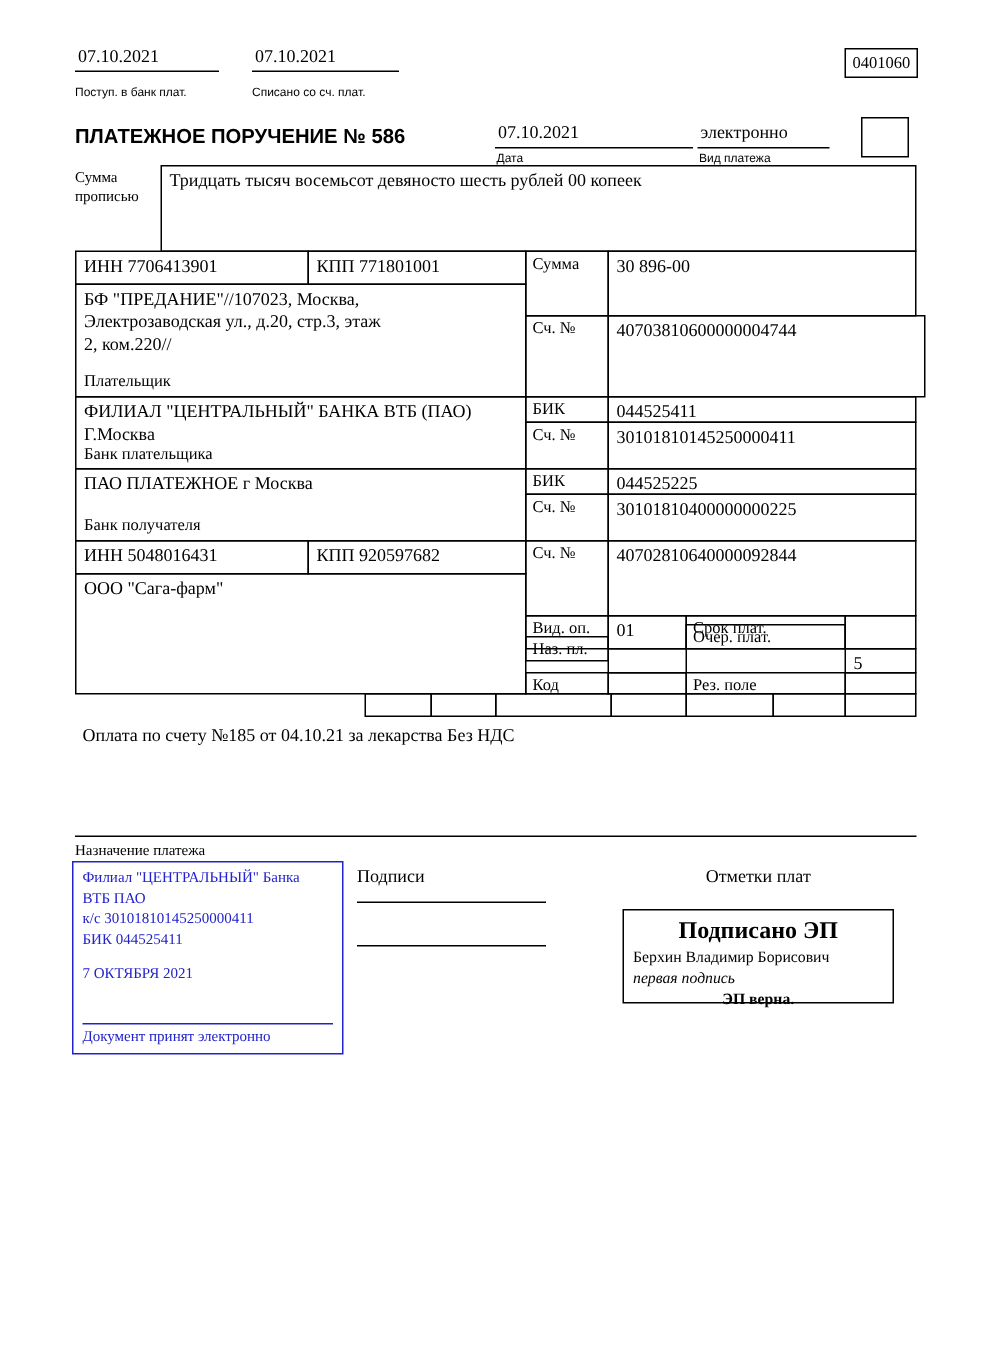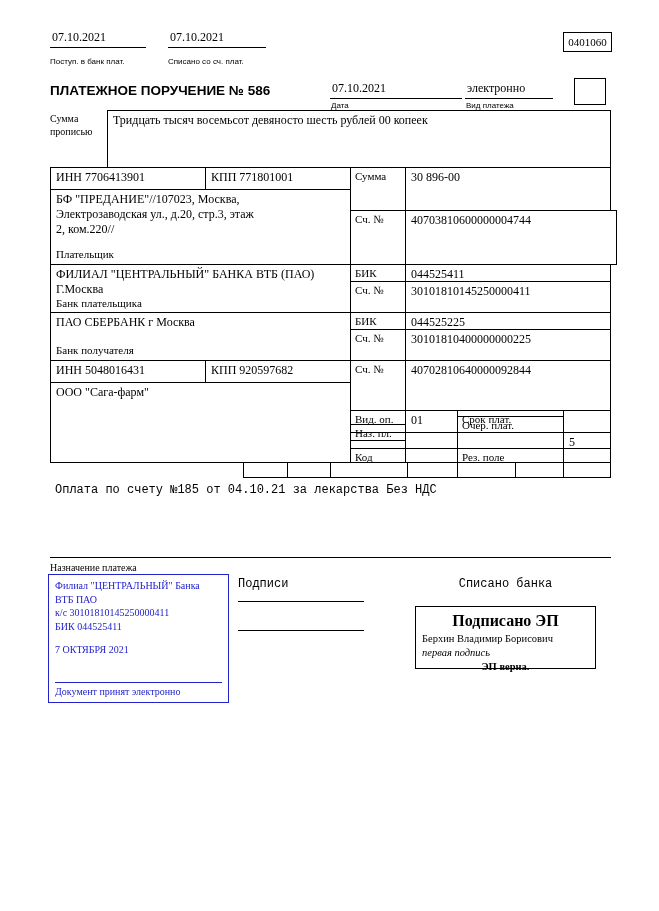--- a/index.html
+++ b/index.html
@@ -1,19 +1,19 @@
 <!DOCTYPE html>
 <html><head>
 <meta charset="utf-8">
 <style>
   * { margin:0; padding:0; box-sizing:border-box; }
   html,body { background:#fff; }
   .page { position:relative; width:659px; height:911px; background:#fff;
           font-family:"Liberation Serif", serif; color:#000; overflow:hidden; }
-  .abs { position:absolute;font-family:Liberation Mono, monospace; }
+  .abs { position:absolute; }
   .cell { position:absolute; border:1px solid #000; font-size:12px; padding:2px 5px;
           white-space:pre-line; overflow:hidden; line-height:1.25; }
   .cell.sm { font-size:11px; padding:2px 4px; }
   .twopart { display:flex; flex-direction:column; justify-content:space-between; }
   .flabel { font-size:11px; }
   .uline { position:absolute; border-bottom:1px solid #000; font-size:12px; padding:0 2px 2px 2px; }
   .tiny { position:absolute; font-family:"Liberation Sans", sans-serif; font-size:8px; color:#000; }
   .smlabel { position:absolute; font-size:10px; white-space:pre-line; line-height:1.3; }
   .title { position:absolute; font-family:"Liberation Sans", sans-serif; font-weight:bold; font-size:13.5px; }
   .box { position:absolute; border:1px solid #000; }
@@ -67,21 +67,21 @@
     <span>ФИЛИАЛ "ЦЕНТРАЛЬНЫЙ" БАНКА ВТБ (ПАО)
 Г.Москва</span>
     <span class="flabel">Банк плательщика</span>
   </div>
   <div class="cell sm" style="left:350px;top:264px;width:56px;height:18px">БИК</div>
   <div class="cell" style="left:405px;top:264px;width:206px;height:18px">044525411</div>
   <div class="cell sm" style="left:350px;top:281px;width:56px;height:32px">Сч. №</div>
   <div class="cell" style="left:405px;top:281px;width:206px;height:32px">30101810145250000411</div>
 
   <div class="cell twopart" style="left:50px;top:312px;width:301px;height:49px">
-    <span>ПАО СБЕРБАНК г Москва</span>
+    <span>ПАО ПЛАТЕЖНОЕ г Москва</span>
     <span class="flabel">Банк получателя</span>
   </div>
   <div class="cell sm" style="left:350px;top:312px;width:56px;height:18px">БИК</div>
   <div class="cell" style="left:405px;top:312px;width:206px;height:18px">044525225</div>
   <div class="cell sm" style="left:350px;top:329px;width:56px;height:32px">Сч. №</div>
   <div class="cell" style="left:405px;top:329px;width:206px;height:32px">30101810400000000225</div>
 
   <div class="cell" style="left:50px;top:360px;width:156px;height:23px">ИНН 5048016431</div>
   <div class="cell" style="left:205px;top:360px;width:146px;height:23px">КПП 920597682</div>
   <div class="cell sm" style="left:350px;top:360px;width:56px;height:51px">Сч. №</div>
@@ -124,21 +124,21 @@
     <div>к/с 30101810145250000411</div>
     <div>БИК 044525411</div>
     <div style="margin-top:10px">7 ОКТЯБРЯ 2021</div>
     <div class="sep">Документ принят электронно</div>
   </div>
 
   <div class="abs" style="left:238px;top:577px;width:126px;text-align:left;font-size:12px">Подписи</div>
   <div class="abs" style="left:238px;top:589px;width:126px;height:13px;border-bottom:1px solid #000"></div>
   <div class="abs" style="left:238px;top:618px;width:126px;height:13px;border-bottom:1px solid #000"></div>
 
-  <div class="abs" style="left:415px;top:577px;width:181px;text-align:center;font-size:12px">Списано банка</div>
+  <div class="abs" style="left:415px;top:577px;width:181px;text-align:center;font-size:12px">Отметки плат</div>
 
   <div class="epbox" style="left:415px;top:606px;width:181px;height:63px">
     <div style="text-align:center;font-weight:bold;font-size:16px">Подписано ЭП</div>
     <div>Берхин Владимир Борисович</div>
     <div style="font-style:italic">первая подпись</div>
     <div style="text-align:center;font-weight:bold">ЭП верна.</div>
   </div>
 
 </div>
 

